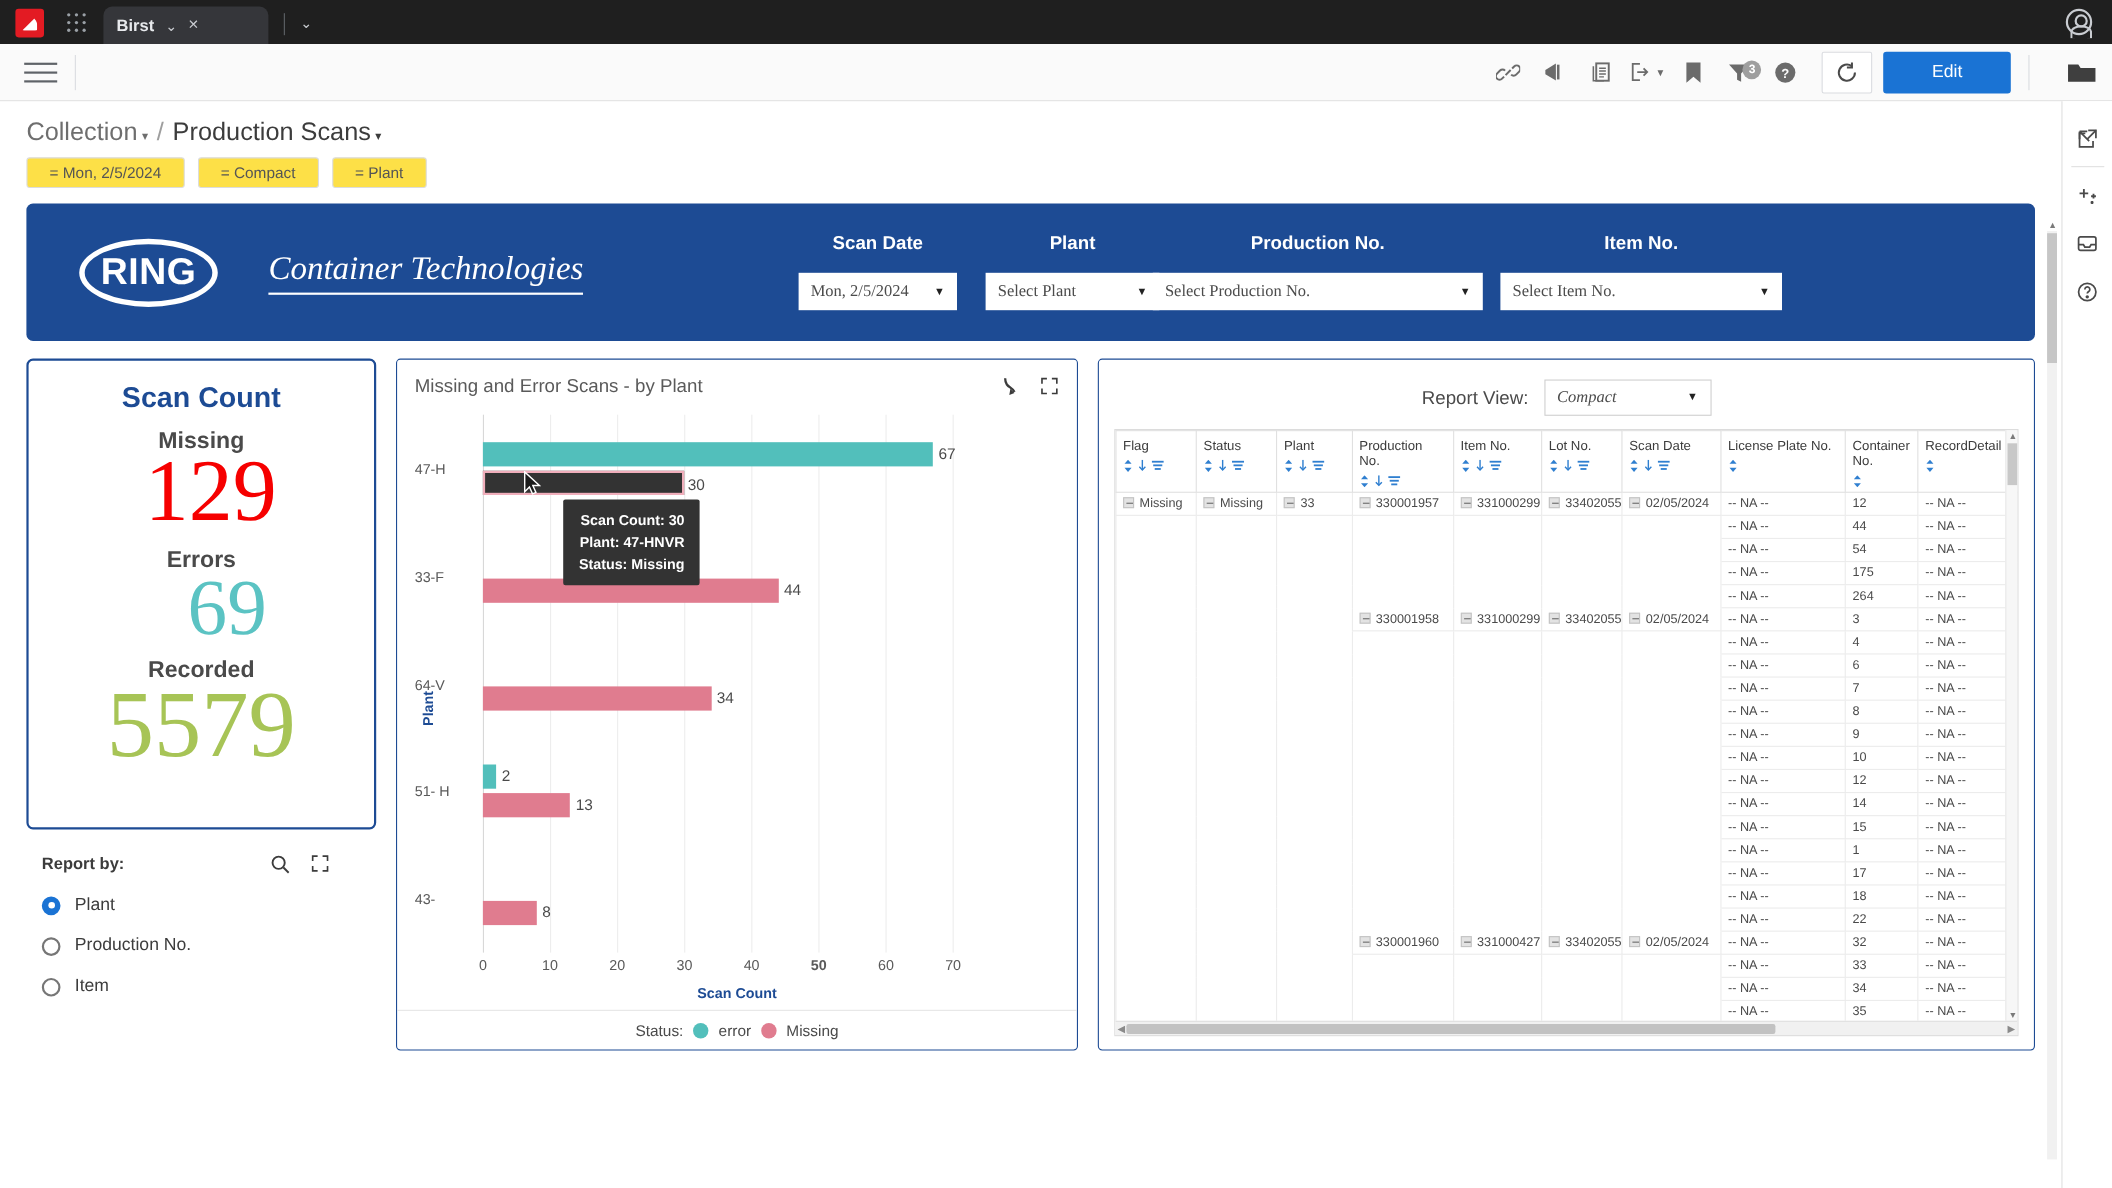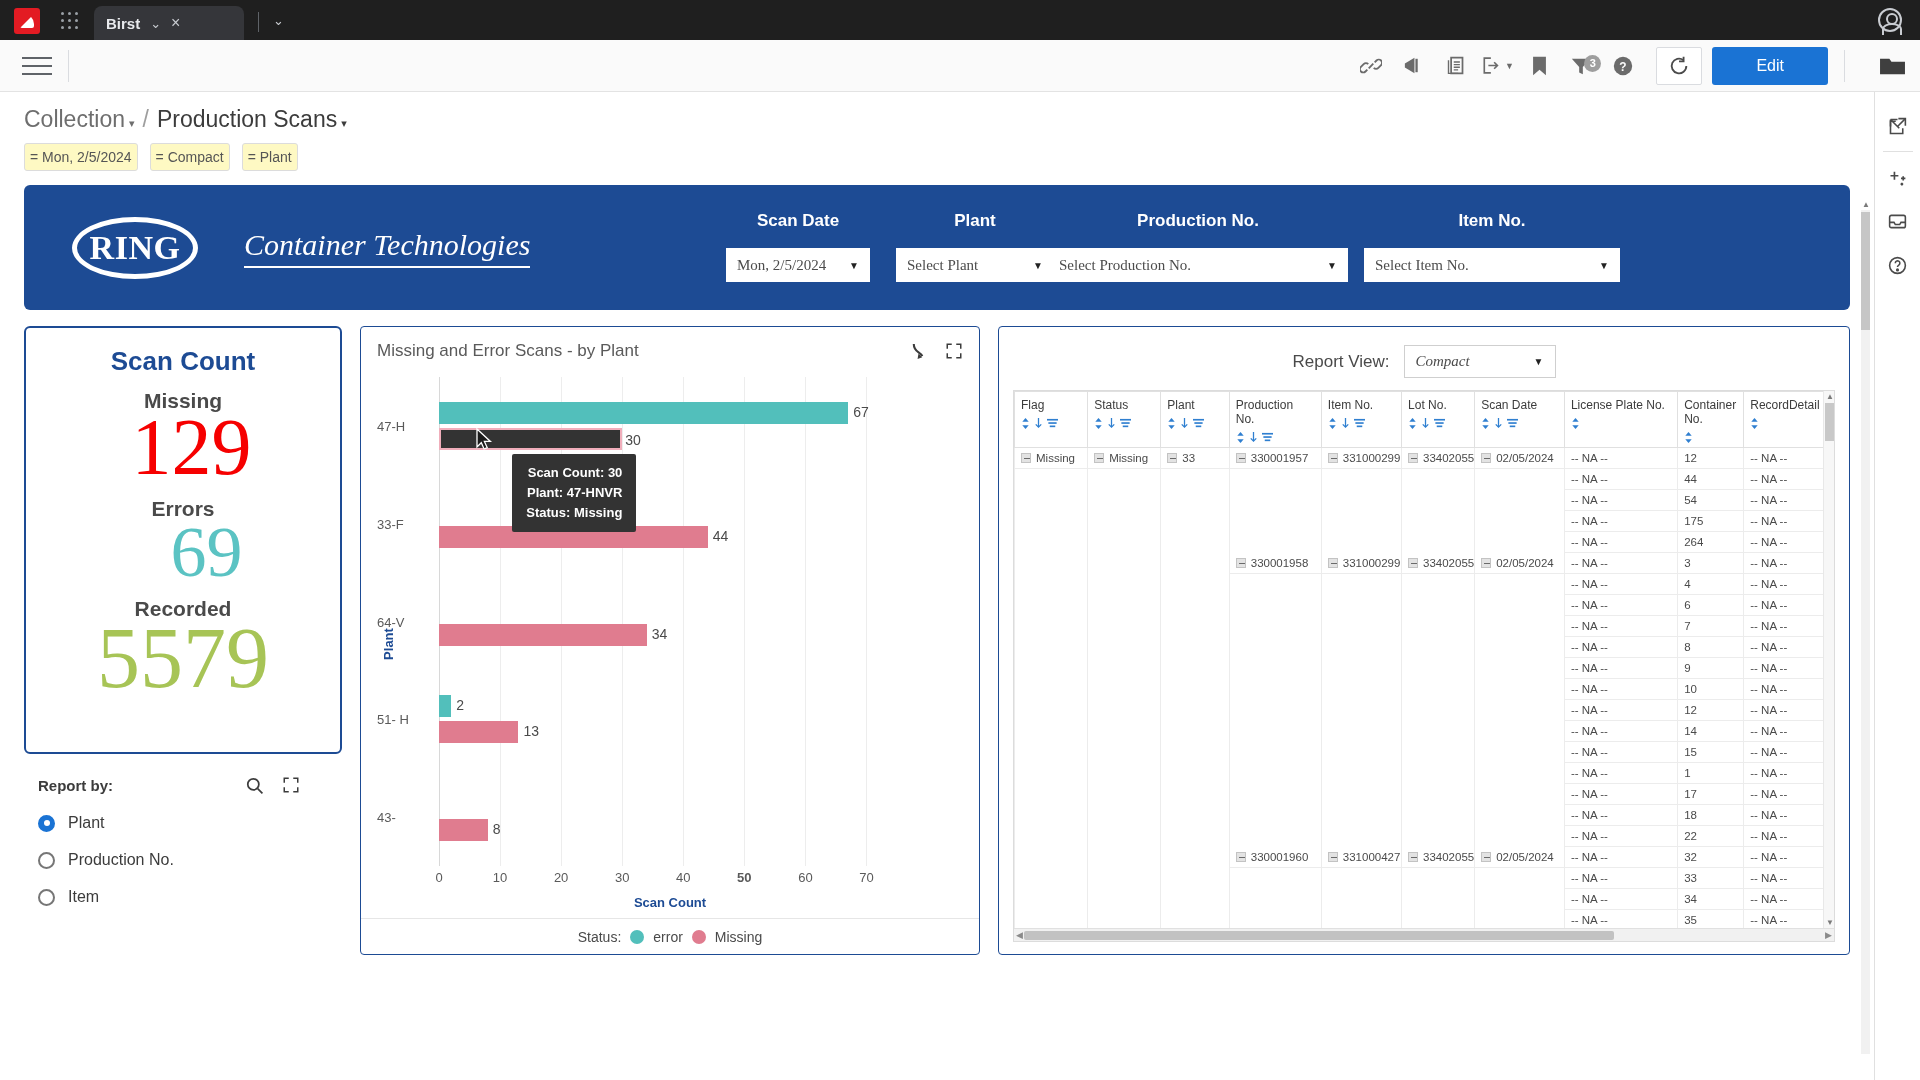--- a/index.html
+++ b/index.html
@@ -92,33 +92,33 @@
 
   
   .breadcrumb { display: flex; align-items: baseline; gap: 8px; padding: 14px 0 0 24px; }
   .crumb { font-size: 23px; color: #6e6e6e; cursor: pointer; }
   .crumb.active { color: #3c3c3c; }
   .crumb .caret { font-size: 11px; margin-left: 4px; }
   .crumb-slash { font-size: 23px; color: #9e9e9e; }
 
   .chips { display: flex; gap: 12px; padding: 10px 0 0 24px; }
   .chip {
-    border: 1px solid #dcdcdc; background: #fef9c3; border-radius: 3px;
-    font-size: 14px; color: #555; padding: 5px 5px; cursor: pointer;
+    border: 1px solid #dcdcdc; background: #fde047; border-radius: 3px;
+    font-size: 14px; color: #555; padding: 5px 20px; cursor: pointer;
   }
 
   
   .banner {
     margin: 14px 24px 0 24px; background: #1d4b94; border-radius: 6px;
     height: 125px; display: flex; align-items: center; position: relative;
   }
   .logo-block { margin-left: 48px; display: flex; align-items: center; gap: 18px; }
   .logo-oval {
     width: 126px; height: 62px; border: 5px solid #fff; border-radius: 50%;
-    display: flex; align-items: center; justify-content: center; font-family: Liberation Serif, serif;
+    display: flex; align-items: center; justify-content: center;
   }
   .logo-oval span { color: #fff; font-size: 34px; font-weight: bold; letter-spacing: 0.5px; }
   .logo-word {
     color: #fff; font-size: 30px; font-family: "Liberation Serif", serif;
     font-style: italic; border-bottom: 2px solid #fff; padding-bottom: 5px; line-height: 1.1; margin-left: 28px;
   }
   .filters { display: flex; position: absolute; left: 690px; top: 26px; gap: 0; }
   .filter { display: flex; flex-direction: column; align-items: center; }
   .filter-label { color: #fff; font-size: 17px; font-weight: bold; margin-bottom: 17px; }
   .filter-select {

